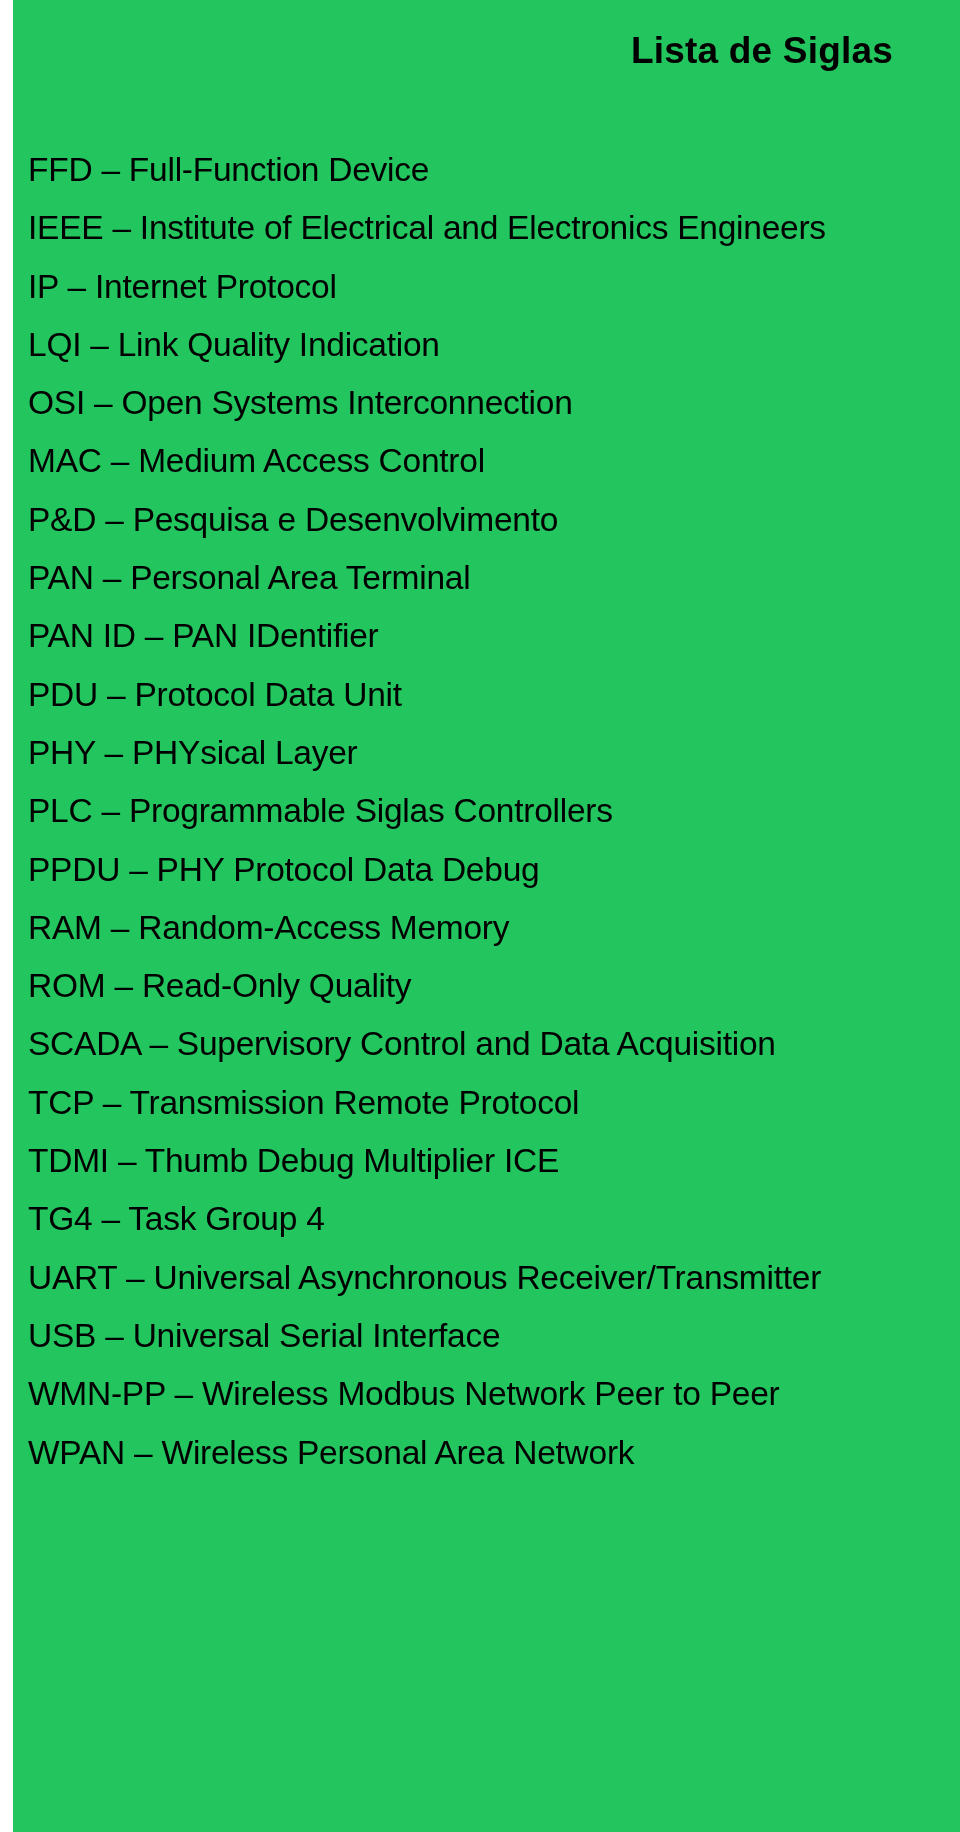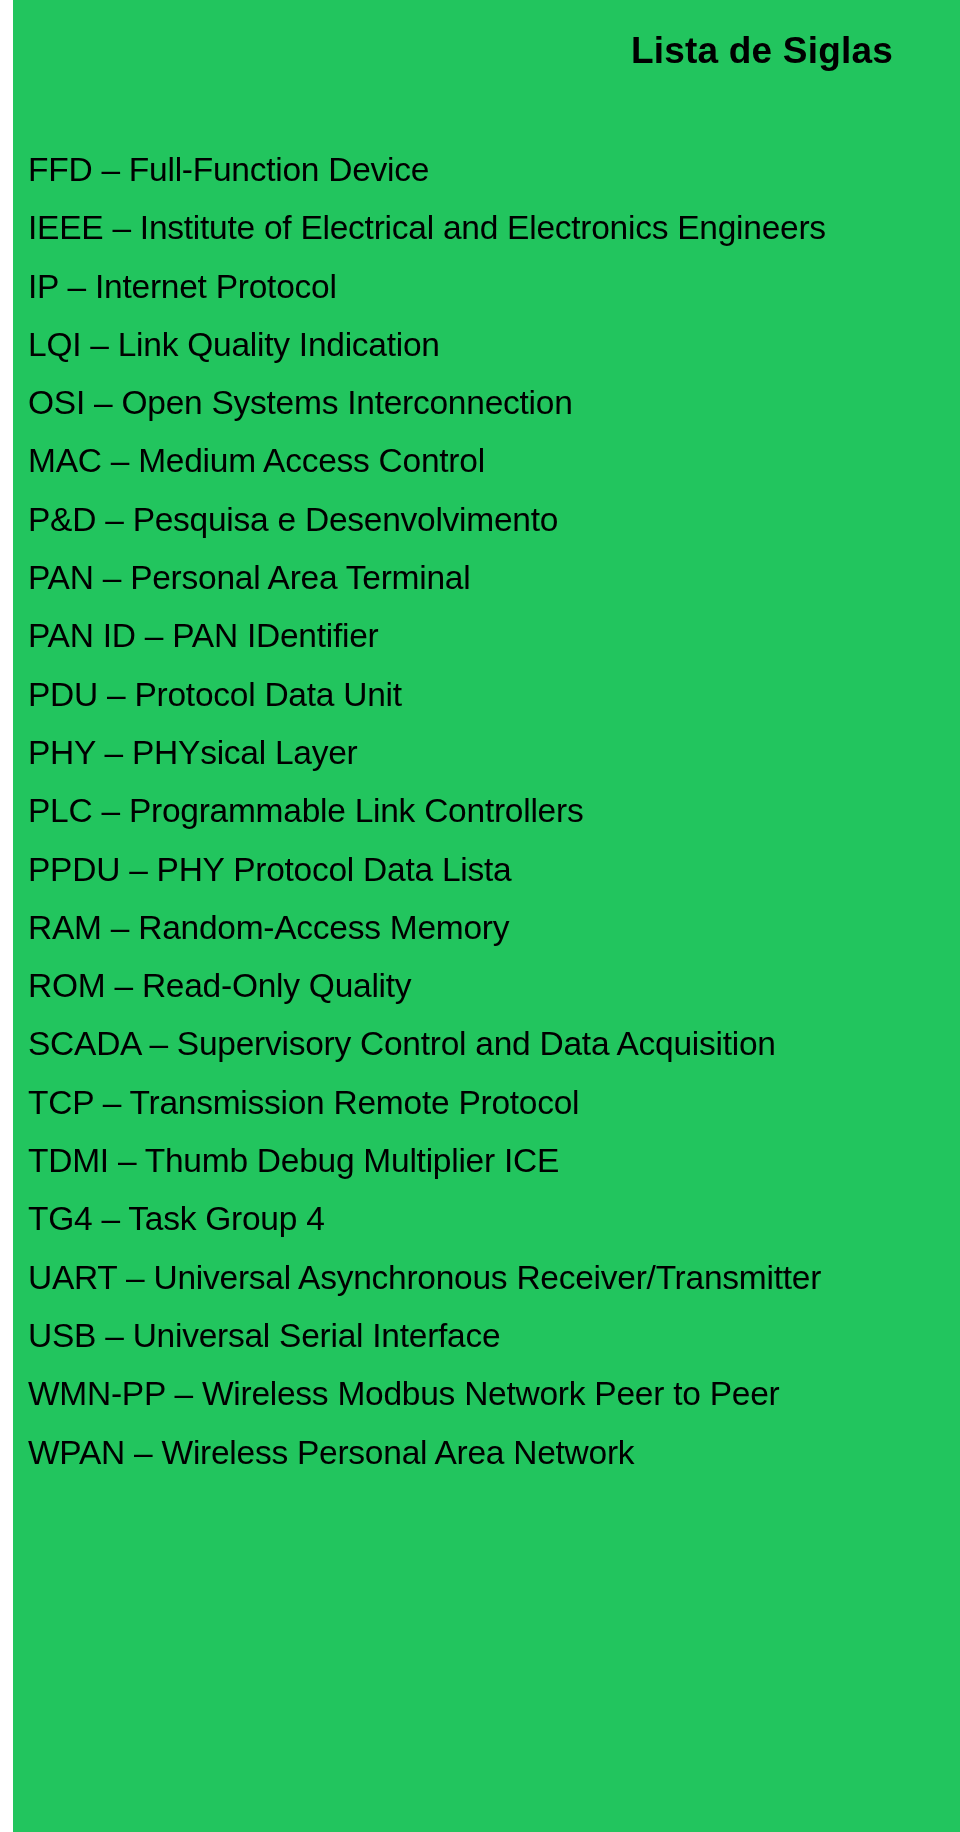--- a/index.html
+++ b/index.html
@@ -76,22 +76,22 @@
     <li class="acronym-item"><span class="term">IEEE – Institute of Electrical and Electronics Engineers</span></li>
     <li class="acronym-item"><span class="term">IP – Internet Protocol</span></li>
     <li class="acronym-item"><span class="term">LQI – Link Quality Indication</span></li>
     <li class="acronym-item"><span class="term">OSI – Open Systems Interconnection</span></li>
     <li class="acronym-item"><span class="term">MAC – Medium Access Control</span></li>
     <li class="acronym-item"><span class="term">P&amp;D – Pesquisa e Desenvolvimento</span></li>
     <li class="acronym-item"><span class="term">PAN – Personal Area Terminal</span></li>
     <li class="acronym-item"><span class="term">PAN ID – PAN IDentifier</span></li>
     <li class="acronym-item"><span class="term">PDU – Protocol Data Unit</span></li>
     <li class="acronym-item"><span class="term">PHY – PHYsical Layer</span></li>
-    <li class="acronym-item"><span class="term">PLC – Programmable Link Controllers</span></li>
-    <li class="acronym-item"><span class="term">PPDU – PHY Protocol Data Lista</span></li>
+    <li class="acronym-item"><span class="term">PLC – Programmable Siglas Controllers</span></li>
+    <li class="acronym-item"><span class="term">PPDU – PHY Protocol Data Debug</span></li>
     <li class="acronym-item"><span class="term">RAM – Random-Access Memory</span></li>
     <li class="acronym-item"><span class="term">ROM – Read-Only Quality</span></li>
     <li class="acronym-item"><span class="term">SCADA – Supervisory Control and Data Acquisition</span></li>
     <li class="acronym-item"><span class="term">TCP – Transmission Remote Protocol</span></li>
     <li class="acronym-item"><span class="term">TDMI – Thumb Debug Multiplier ICE</span></li>
     <li class="acronym-item"><span class="term">TG4 – Task Group 4</span></li>
     <li class="acronym-item"><span class="term">UART – Universal Asynchronous Receiver/Transmitter</span></li>
     <li class="acronym-item"><span class="term">USB – Universal Serial Interface</span></li>
     <li class="acronym-item"><span class="term">WMN-PP – Wireless Modbus Network Peer to Peer</span></li>
     <li class="acronym-item"><span class="term">WPAN – Wireless Personal Area Network</span></li>

